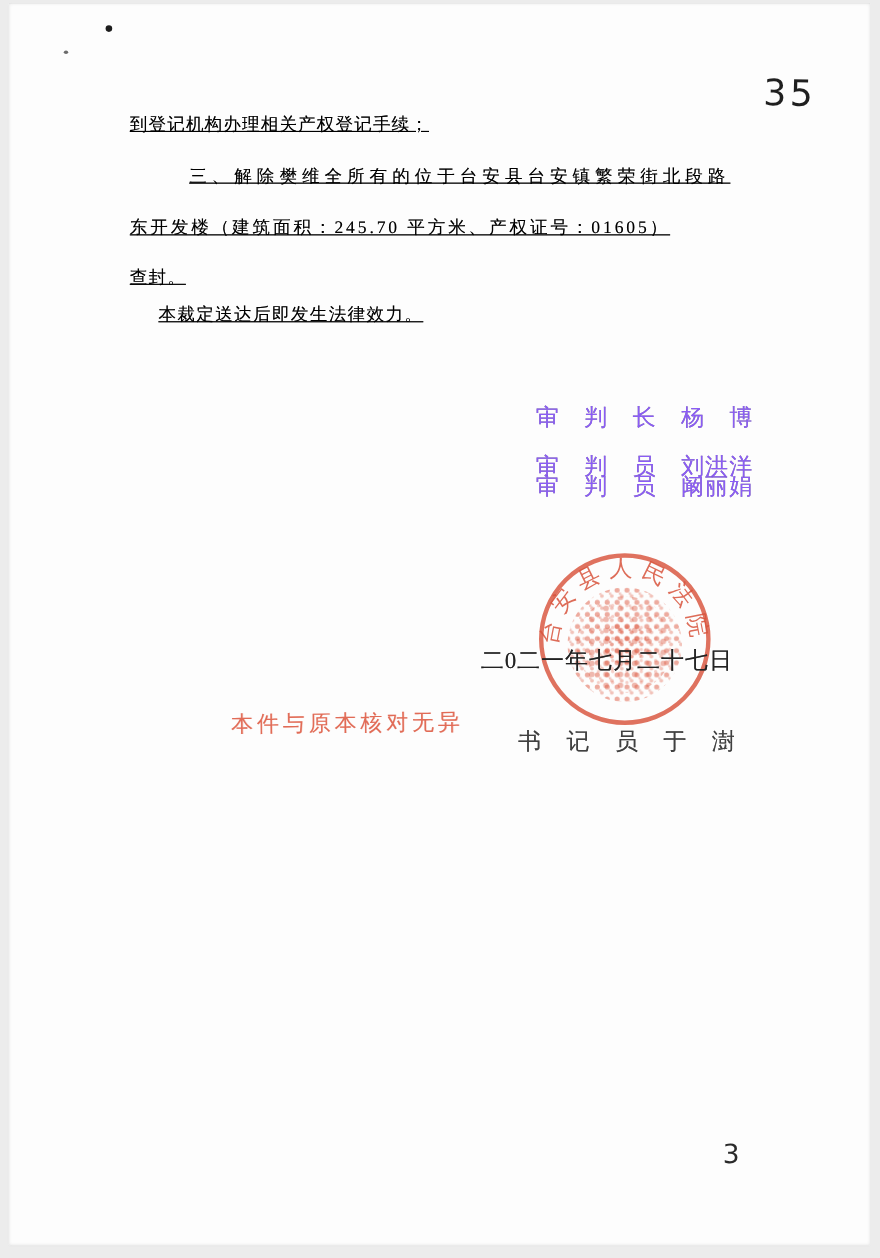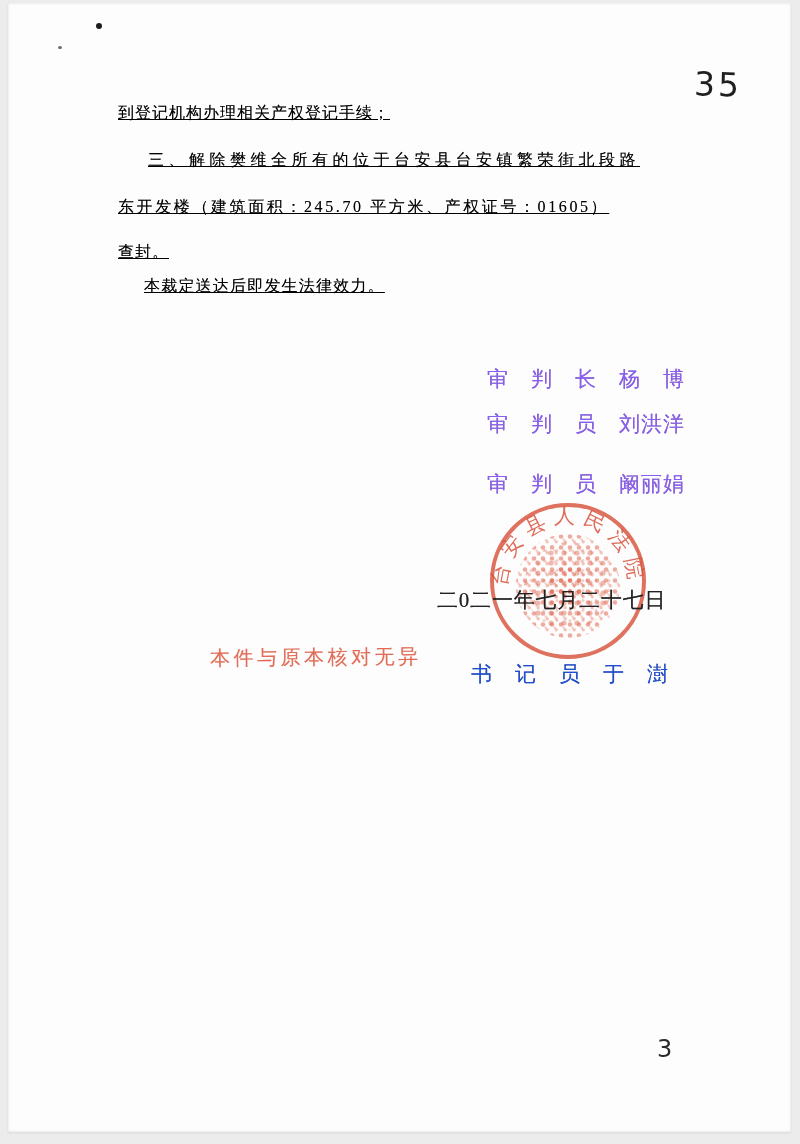--- a/index.html
+++ b/index.html
@@ -40,58 +40,58 @@
   }
   .bodytext {
     position: absolute;
     color: #000000;
     font-size: 16px;
     white-space: nowrap;
     text-shadow: 0 0 0.5px rgba(40,40,40,0.55);
     text-decoration: underline;
   }
   .l1 { left: 110px; top: 100px; letter-spacing: 1px; }
-  .l2 { left: 140px; top: 147px; letter-spacing: 4.5px; }
+  .l2 { left: 164px; top: 147px; letter-spacing: 4.5px; }
   .l3 { left: 110px; top: 194px; letter-spacing: 2.6px; }
   .l4 { left: 110px; top: 239px; letter-spacing: 1px; }
   .l5 { left: 136px; top: 273px; letter-spacing: 1.2px; }
 
   .sigline {
     position: absolute;
     left: 479px;
     color: #8b5cf6;
     font-size: 21px;
     letter-spacing: 1px;
     white-space: nowrap;
     text-shadow: 0 0 0.5px rgba(40,40,40,0.55);
   }
   .sig1 { top: 362px; }
   .sig2 { top: 407px; }
-  .sig3 { top: 467px; }
+  .sig3 { top: 425px; }
 
   .seal {
     position: absolute;
     left: 460px; top: 475px;
     width: 200px; height: 200px;
   }
   .dateline {
     position: absolute;
     left: 429px; top: 571px;
     color: #222;
     font-size: 21px;
     letter-spacing: 0.8px;
     white-space: nowrap;
     z-index: 5;
     text-shadow: 0 0 0.5px rgba(30,30,30,0.6);
     margin-top: 12px;
   }
   .clerkline {
     position: absolute;
     left: 463px; top: 657px;
-    color: #1d4ed8;
+    color: #404040;
     font-size: 21px;
     letter-spacing: 1px;
     white-space: nowrap;
     text-shadow: 0 0 0.5px rgba(40,40,40,0.55);
   }
   .verifstamp {
     position: absolute;
     left: 202px; top: 641px;
     color: rgba(221, 82, 58, 0.78);
     font-size: 20px;

